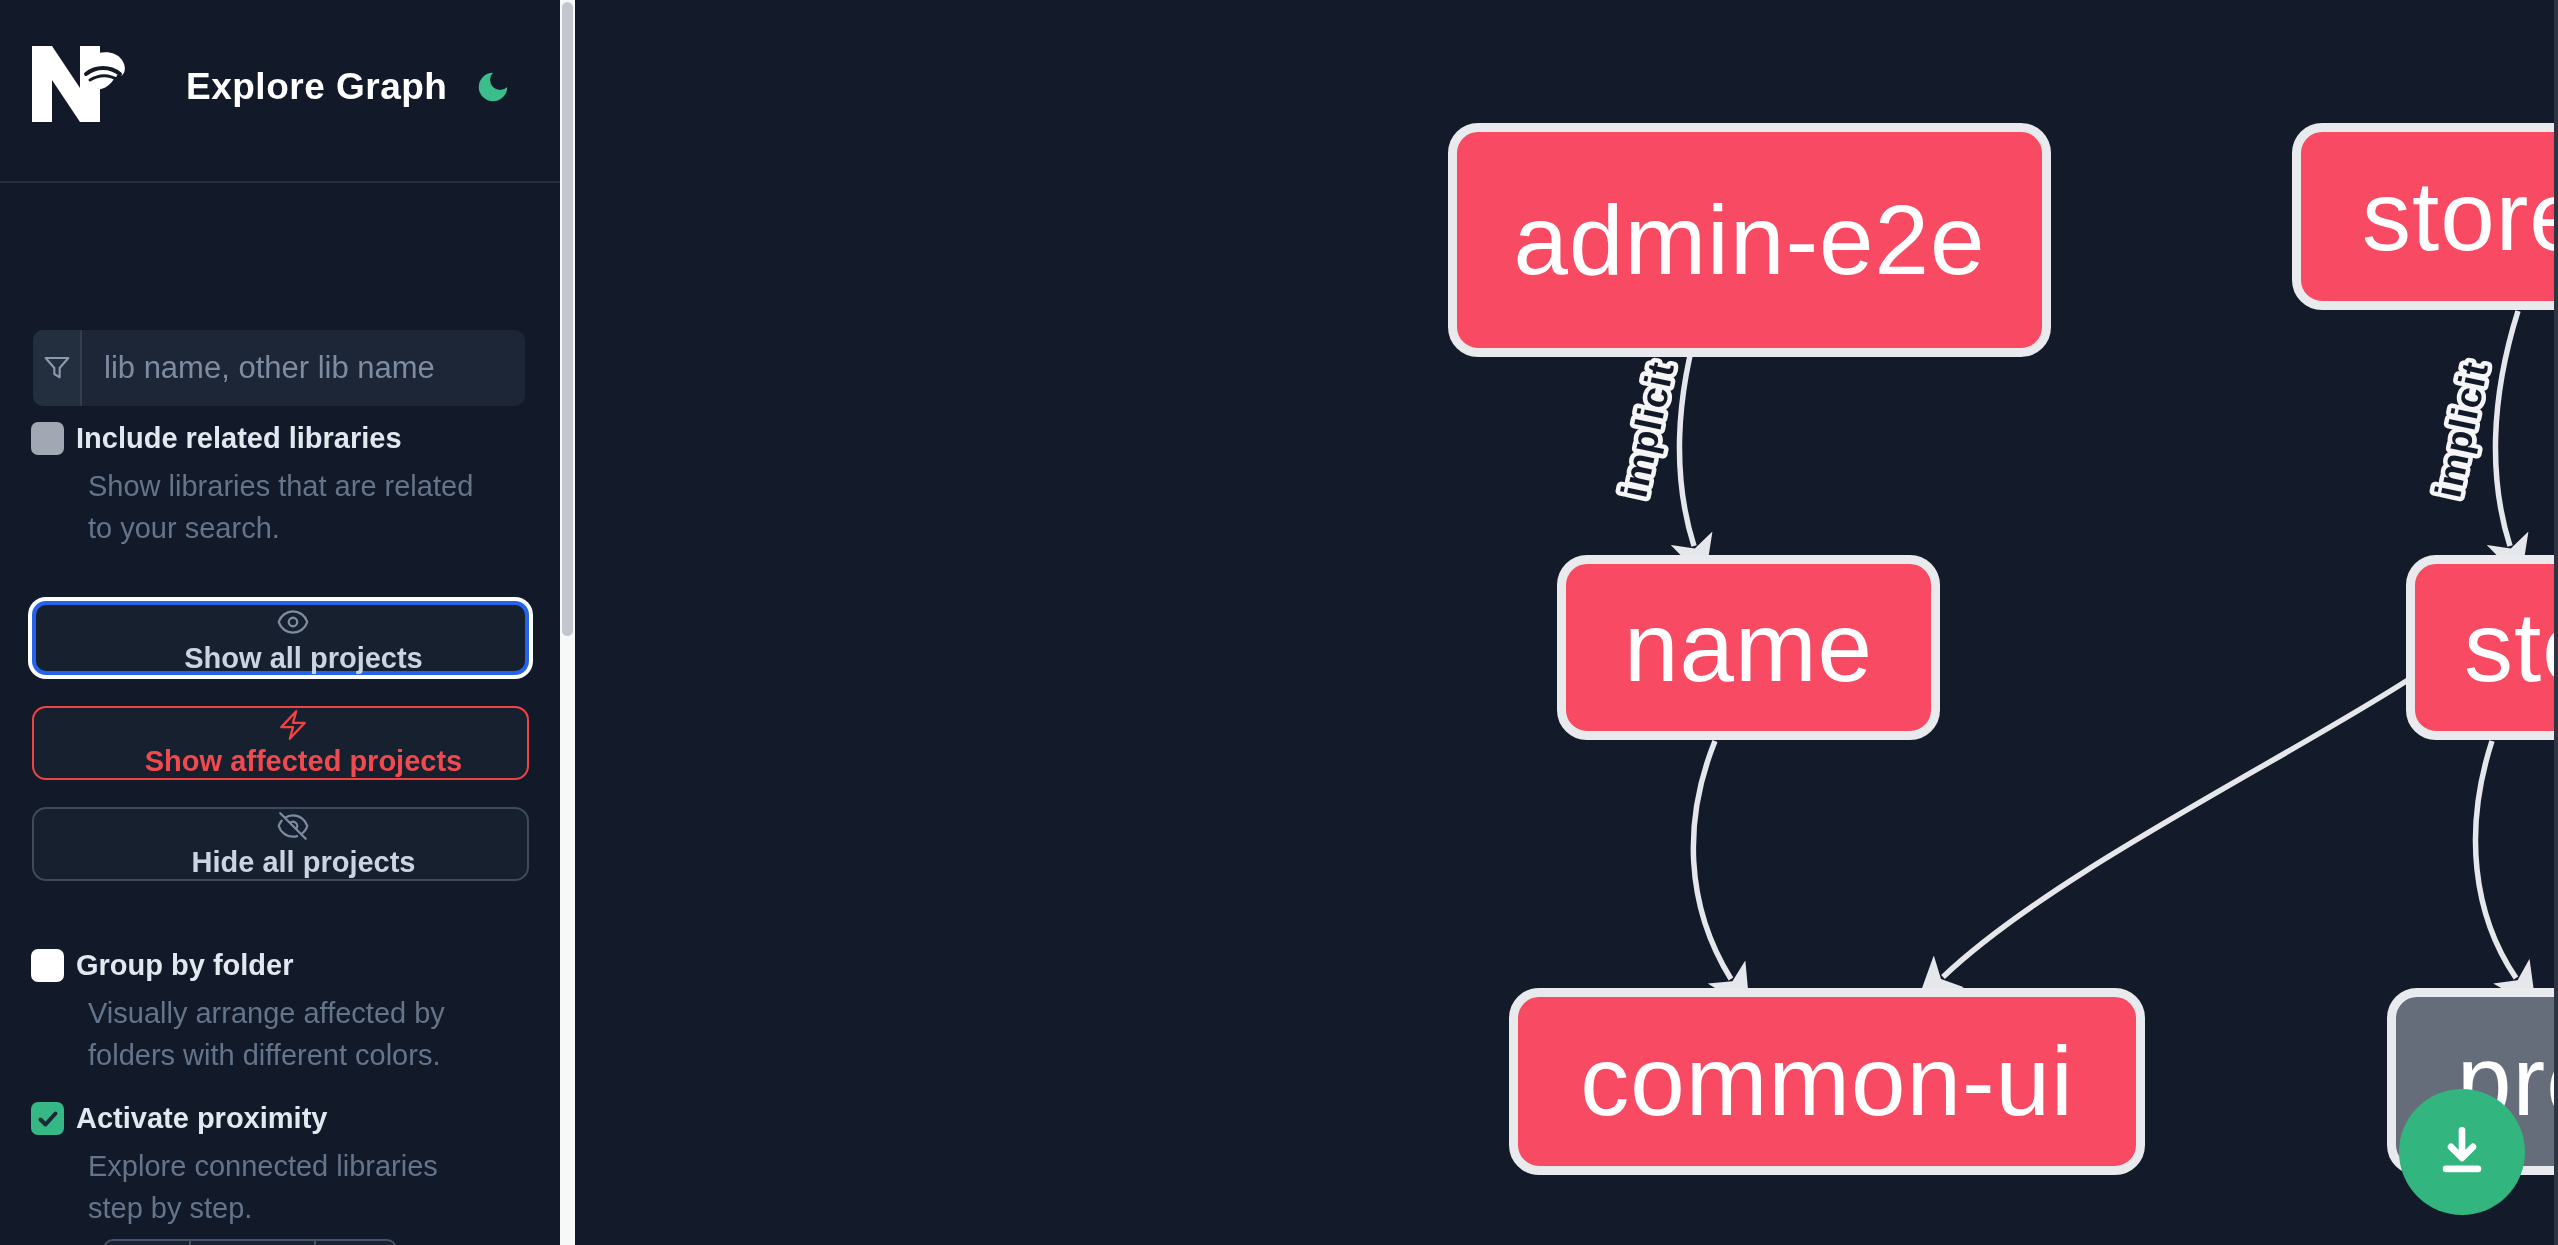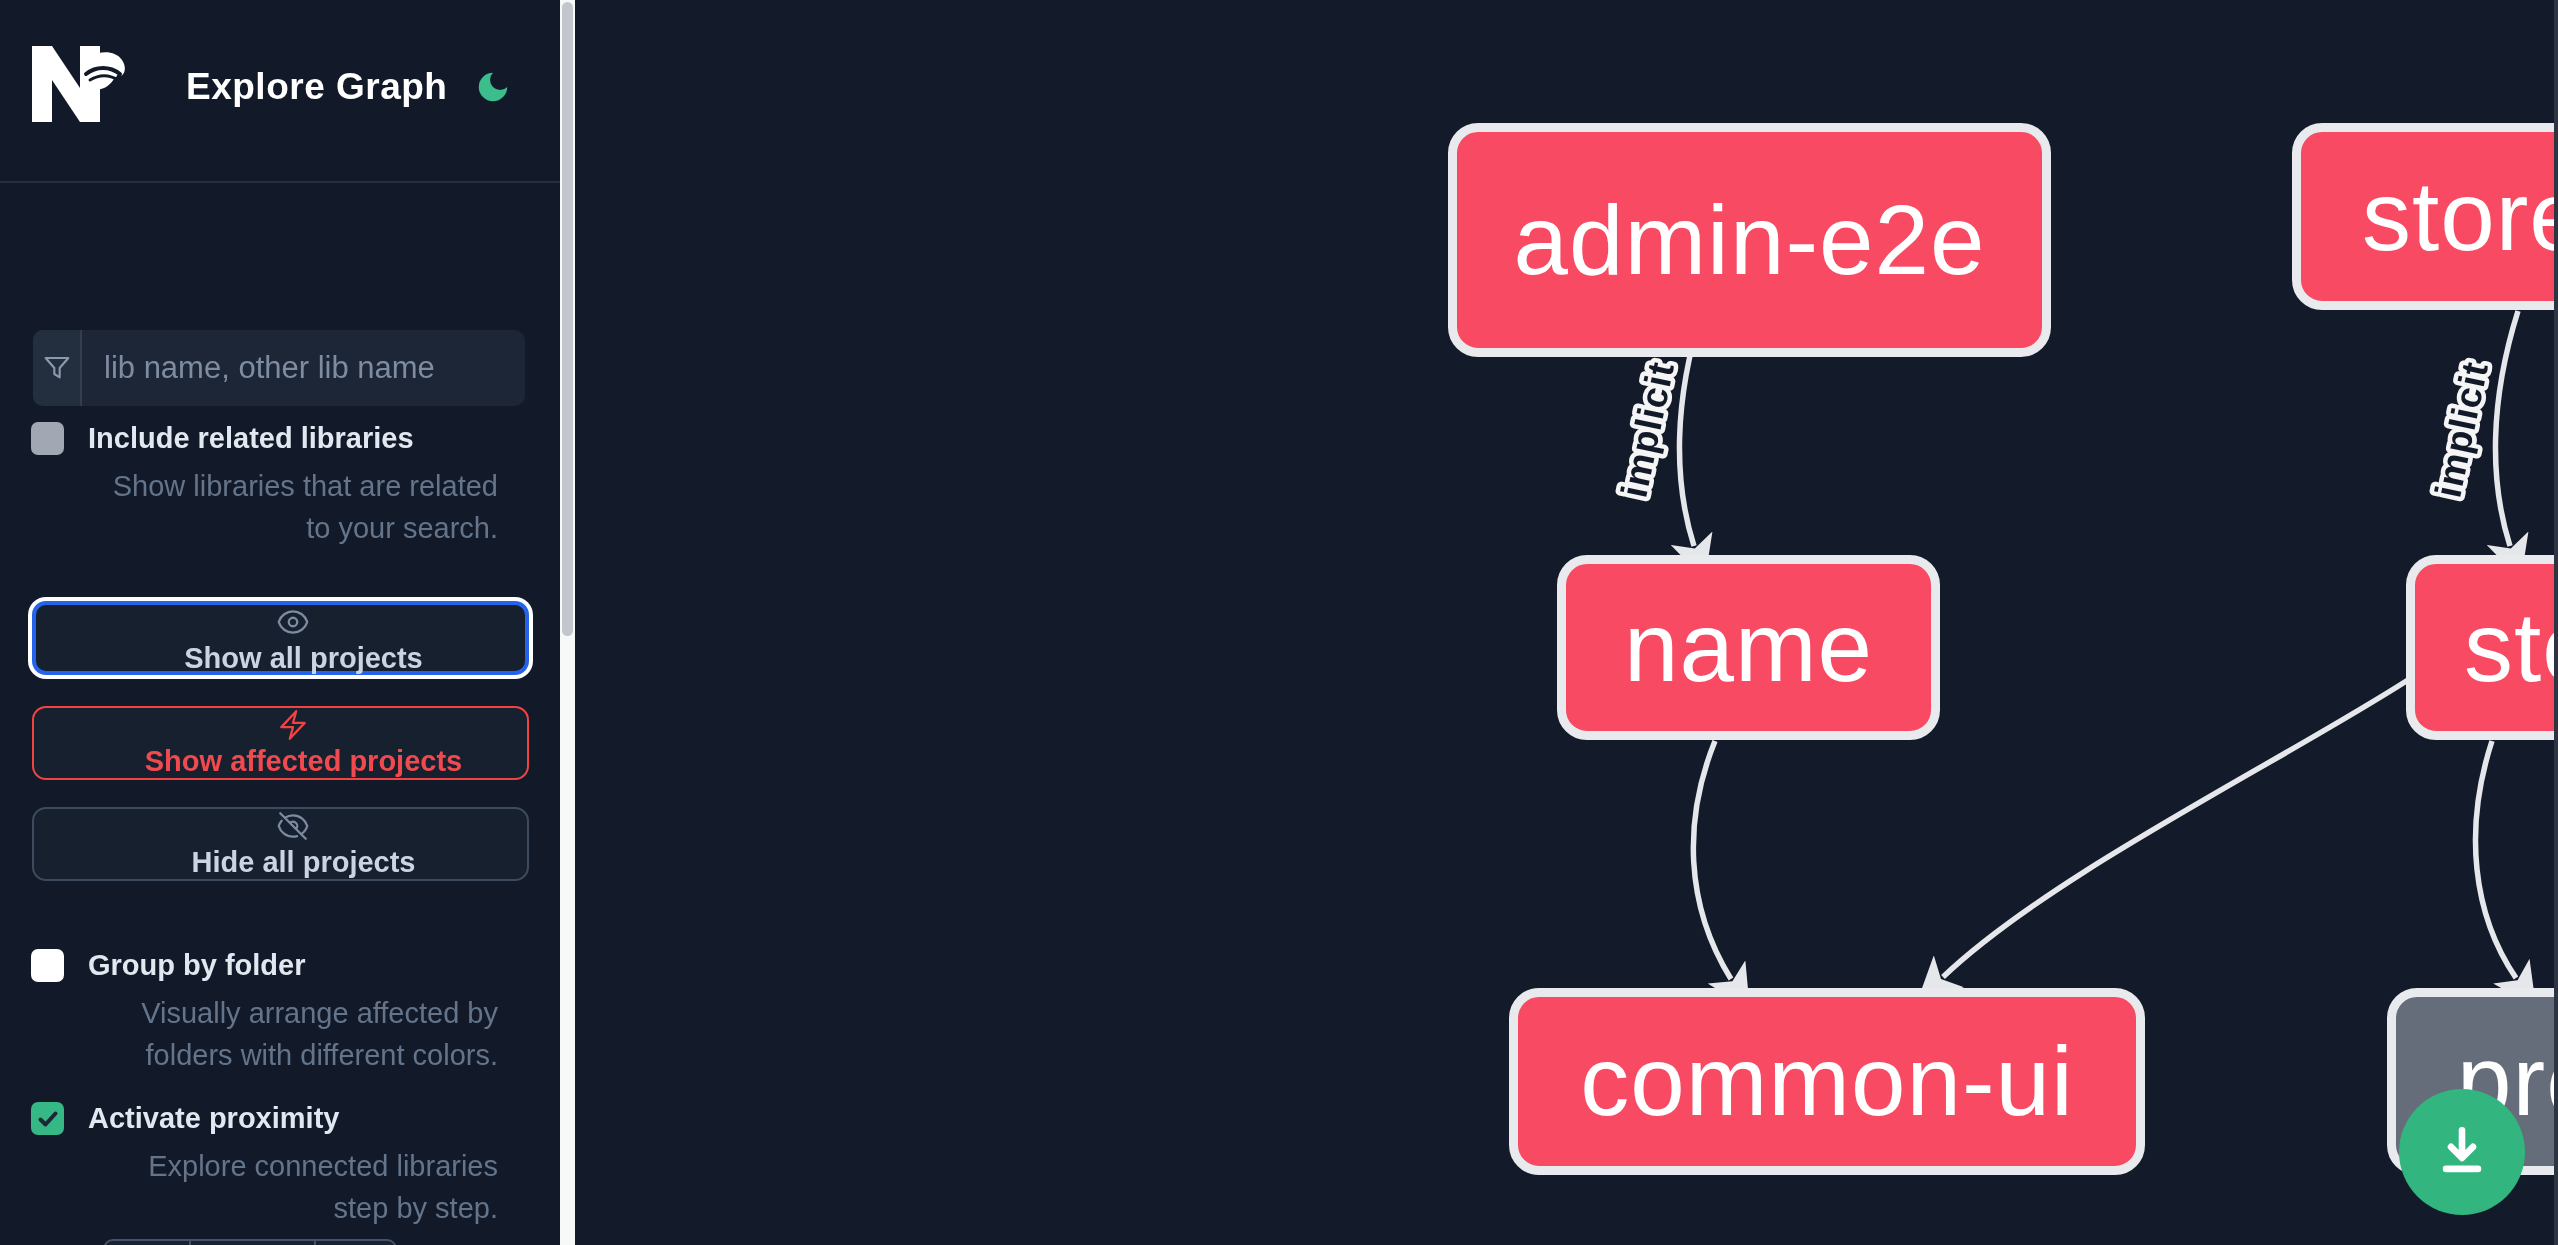--- a/index.html
+++ b/index.html
@@ -39,23 +39,23 @@
                 font-family:"Liberation Sans", sans-serif; }
   #search-box input::placeholder { color:#7e8ca2; }
 
   
   .toggle-block { position:absolute; left:31px; width:470px; }
   .toggle-head { display:flex; align-items:center; }
   .checkbox { width:33px; height:33px; border-radius:7px; flex:0 0 auto; cursor:pointer; }
   .cb-gray  { background:#a2a8b3; }
   .cb-white { background:#ffffff; }
   .cb-green { background:#36b786; display:flex; align-items:center; justify-content:center; }
-  .toggle-label { margin-left:24px; font-size:29px; font-weight:700; color:#e2e8f0; cursor:pointer; }
+  .toggle-label { margin-left:12px; font-size:29px; font-weight:700; color:#e2e8f0; cursor:pointer; }
   .toggle-desc { margin-left:57px; margin-top:10px; width:410px;
-                 font-size:29px; line-height:42px; color:#64748b;text-align:right; }
+                 font-size:29px; line-height:42px; color:#64748b; }
 
   
   .action-btn { position:absolute; left:32px; width:497px; height:74px;
                 background:#17202f; border-radius:14px; display:flex; align-items:center;
                 padding-left:24px; cursor:pointer;flex-direction:column; }
   .action-btn .lbl { margin-left:22px; font-size:29px; font-weight:600; color:#cbd5e1; }
   #btn-show-all { border:4px solid #2563eb; box-shadow:0 0 0 4px #ffffff; }
   #btn-show-affected { border:2px solid #ef4444; }
   #btn-show-affected .lbl { color:#f04a4f; }
   #btn-hide-all { border:2px solid #3e4a5d; }

